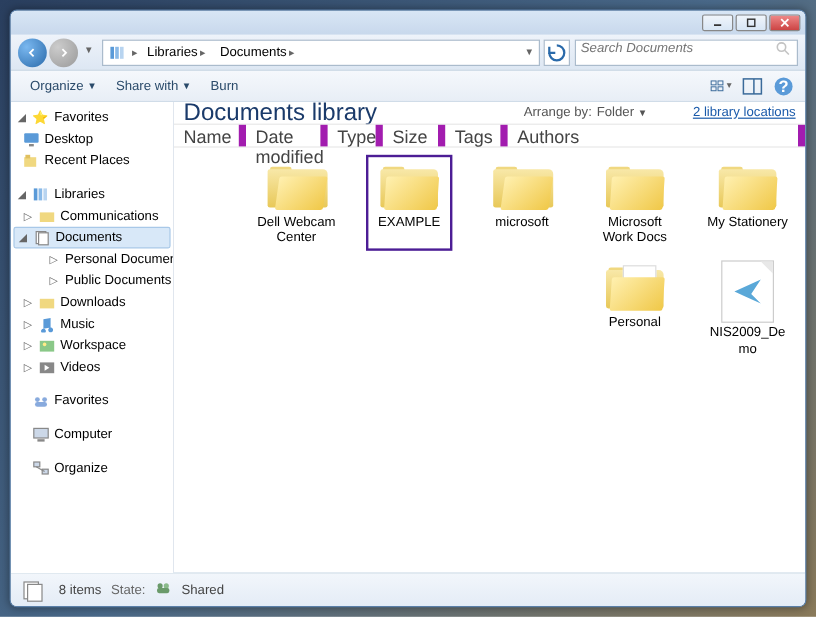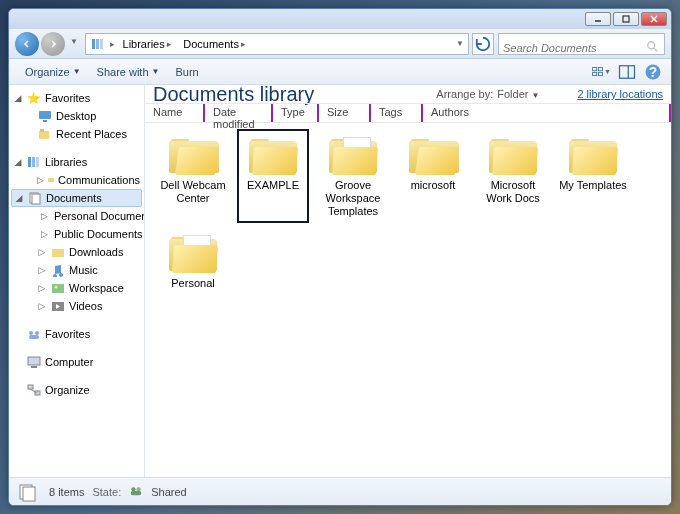--- a/index.html
+++ b/index.html
@@ -15,48 +15,48 @@
 .nav-btns { display: flex; gap: 2px; }
 .nav-circle { width: 24px; height: 24px; border-radius: 50%; background: radial-gradient(circle at 30% 30%, #7ab8f0, #2a6aaa); display: flex; align-items: center; justify-content: center; color: #fff; }
 .nav-circle.disabled { background: radial-gradient(circle at 30% 30%, #ccc, #999); }
 .nav-circle svg { width: 10px; height: 10px; }
 .nav-dropdown-small { width: 14px; height: 20px; display: flex; align-items: center; justify-content: center; }
 .breadcrumb { flex: 1; height: 22px; background: #fff; border: 1px solid #abc; display: flex; align-items: center; padding: 0 4px; gap: 4px; }
 .bc-icon { width: 16px; height: 16px; display: flex; align-items: center; justify-content: center; }
 .bc-item { display: flex; align-items: center; gap: 2px; padding: 0 4px; }
 .bc-arrow { color: #666; font-size: 9px; }
 .bc-refresh { width: 22px; height: 22px; border: 1px solid #abc; background: #fff; display: flex; align-items: center; justify-content: center; margin-left: -1px; }
-.searchbox { width: 167px; height: 22px; background: #fff; border: 1px solid #abc; display: flex; align-items: flex-end; padding: 0 4px; }
+.searchbox { width: 186px; height: 22px; background: #fff; border: 1px solid #abc; display: flex; align-items: flex-start; padding: 0 4px; }
 .searchbox input { border: none; outline: none; flex: 1; color: #888; font-style: italic; font-size: 11px; }
 .searchbox svg { width: 14px; height: 14px; opacity: 0.5; }
 .toolbar { height: 26px; background: linear-gradient(#f5f8fc, #e8eef6); display: flex; align-items: center; padding: 0 8px; border-bottom: 1px solid #d0dce8; color: #2a4a6a; }
 .tb-item { display: flex; align-items: center; gap: 3px; padding: 0 8px; }
 .tb-dropdown { font-size: 8px; }
 .tb-right { margin-left: auto; display: flex; gap: 6px; }
 .tb-icon { width: 20px; height: 18px; display: flex; align-items: center; justify-content: center; }
 .content { flex: 1; display: flex; overflow: hidden; }
 .sidebar { width: 136px; background: #fff; border-right: 1px solid #e0e6ee; overflow-y: auto; padding: 4px 0; }
 .tree-group { margin-bottom: 10px; }
 .tree-item { display: flex; align-items: center; padding: 2px 4px; gap: 3px; cursor: default; }
 .tree-item.selected { background: #d8e8f8; border: 1px solid #a8c8e8; border-radius: 2px; margin: 0 2px; padding: 1px 2px; }
 .tree-toggle { width: 10px; font-size: 9px; color: #666; text-align: center; }
 .tree-icon { width: 16px; height: 14px; display: flex; align-items: center; justify-content: center; }
 .tree-label { white-space: nowrap; }
-.indent1 { padding-left: 28px; }
+.indent1 { padding-left: 9px; }
 .indent2 { padding-left: 32px; }
 .main { flex: 1; display: flex; flex-direction: column; background: #fff; }
 .lib-header { height: 18px; display: flex; align-items: center; padding: 2px 8px; color: #1a3a6a; }
 .lib-title { font-size: 20px; color: #1a3a6a; }
 .lib-arrange { margin-left: auto; display: flex; align-items: center; gap: 4px; color: #555; justify-content: flex-end; }
 .lib-locs { color: #1a5aaa; text-decoration: underline; }
 .col-headers { height: 20px; display: flex; border-top: 1px solid #e8e8e8; border-bottom: 1px solid #e8e8e8; color: #444; }
-.col { padding: 2px 8px; border-right: 2px solid #a21caf; font-size: 11px; }
-.files { flex: 1; padding: 6px 12px; display: flex; flex-wrap: wrap; align-content: flex-start; gap: 4px 8px; }
+.col { padding: 2px 8px; border-right: 6px solid #a21caf; font-size: 15px; }
+.files { flex: 1; padding: 6px 12px; display: flex; flex-wrap: wrap; align-content: flex-start; gap: 4px 22px; justify-content: flex-end; }
 .file-item { width: 72px; display: flex; flex-direction: column; align-items: center; text-align: center; padding: 4px 2px; }
-.file-item.highlighted { border: 2px solid #0f172a; padding: 2px 0; }
+.file-item.highlighted { border: 2px solid #4c1d95; padding: 2px 0; }
 .folder-icon { width: 52px; height: 44px; position: relative; }
 .folder-back { position: absolute; width: 48px; height: 32px; bottom: 4px; left: 2px; background: linear-gradient(#f8e8a8, #e8c858); border-radius: 2px 4px 2px 2px; }
 .folder-tab { position: absolute; width: 18px; height: 8px; top: 6px; left: 4px; background: #f0d880; border-radius: 2px 2px 0 0; }
 .folder-front { position: absolute; width: 44px; height: 28px; bottom: 2px; left: 6px; background: linear-gradient(135deg, #fff0b0, #f0c848); border-radius: 2px; transform: skewX(-4deg); }
 .folder-paper { position: absolute; width: 28px; height: 34px; top: 4px; left: 16px; background: #fff; border: 1px solid #ddd; }
 .folder-open .folder-back { width: 50px; }
 .folder-open .folder-front { transform: skewX(-8deg); left: 10px; width: 40px; }
 .file-doc { width: 44px; height: 52px; background: #fff; border: 1px solid #ccc; display: flex; align-items: center; justify-content: center; position: relative; }
 .file-doc::before { content: ""; position: absolute; top: 0; right: 0; border-style: solid; border-width: 0 10px 10px 0; border-color: transparent #e8e8e8 transparent transparent; }
 .file-doc svg { width: 28px; height: 28px; }
@@ -360,60 +360,59 @@
           </div>
           <div class="file-item highlighted">
             <div class="folder-icon">
               <div class="folder-tab"></div>
               <div class="folder-back"></div>
               <div class="folder-front"></div>
             </div>
             <div class="file-label">EXAMPLE</div>
           </div>
           <div class="file-item">
+            <div class="folder-icon folder-open">
+              <div class="folder-tab"></div>
+              <div class="folder-back"></div>
+              <div class="folder-front"></div>
+            </div>
+            <div class="file-label">microsoft</div>
+          </div>
+          <div class="file-item">
             <div class="folder-icon">
               <div class="folder-tab"></div>
               <div class="folder-back"></div>
+              <div class="folder-front"></div>
+            </div>
+            <div class="file-label">Microsoft Work Docs</div>
+          </div>
+          <div class="file-item">
+            <div class="folder-icon">
+              <div class="folder-tab"></div>
+              <div class="folder-back"></div>
+              <div class="folder-front"></div>
+            </div>
+            <div class="file-label">My Stationery</div>
+          </div>
+          <div class="file-item">
+            <div class="folder-icon">
+              <div class="folder-tab"></div>
+              <div class="folder-back"></div>
               <div class="folder-paper"></div>
               <div class="folder-front"></div>
             </div>
-            <div class="file-label">Groove Workspace Templates</div>
-          </div>
-          <div class="file-item">
-            <div class="folder-icon folder-open">
-              <div class="folder-tab"></div>
-              <div class="folder-back"></div>
-              <div class="folder-front"></div>
-            </div>
-            <div class="file-label">microsoft</div>
-          </div>
-          <div class="file-item">
-            <div class="folder-icon">
-              <div class="folder-tab"></div>
-              <div class="folder-back"></div>
-              <div class="folder-front"></div>
-            </div>
-            <div class="file-label">Microsoft Work Docs</div>
-          </div>
-          <div class="file-item">
-            <div class="folder-icon">
-              <div class="folder-tab"></div>
-              <div class="folder-back"></div>
-              <div class="folder-front"></div>
-            </div>
-            <div class="file-label">My Templates</div>
-          </div>
-          <div class="file-item">
-            <div class="folder-icon">
-              <div class="folder-tab"></div>
-              <div class="folder-back"></div>
-              <div class="folder-paper"></div>
-              <div class="folder-front"></div>
-            </div>
             <div class="file-label">Personal</div>
+          </div>
+          <div class="file-item">
+            <div class="file-doc">
+              <svg viewBox="0 0 28 28">
+                <polygon points="3,14 25,4 17,16 25,24 12,18 3,14" fill="#5aa8d8"></polygon>
+              </svg>
+            </div>
+            <div class="file-label">NIS2009_Demo</div>
           </div>
         </div>
     </div>
   </div>
 
   <div class="statusbar">
     <div class="status-icon"><svg viewBox="0 0 24 20">
           <rect x="3" y="3" width="12" height="14" fill="#fff" stroke="#888"></rect>
           <rect x="6" y="5" width="12" height="14" fill="#fff" stroke="#888"></rect>
         </svg></div>

